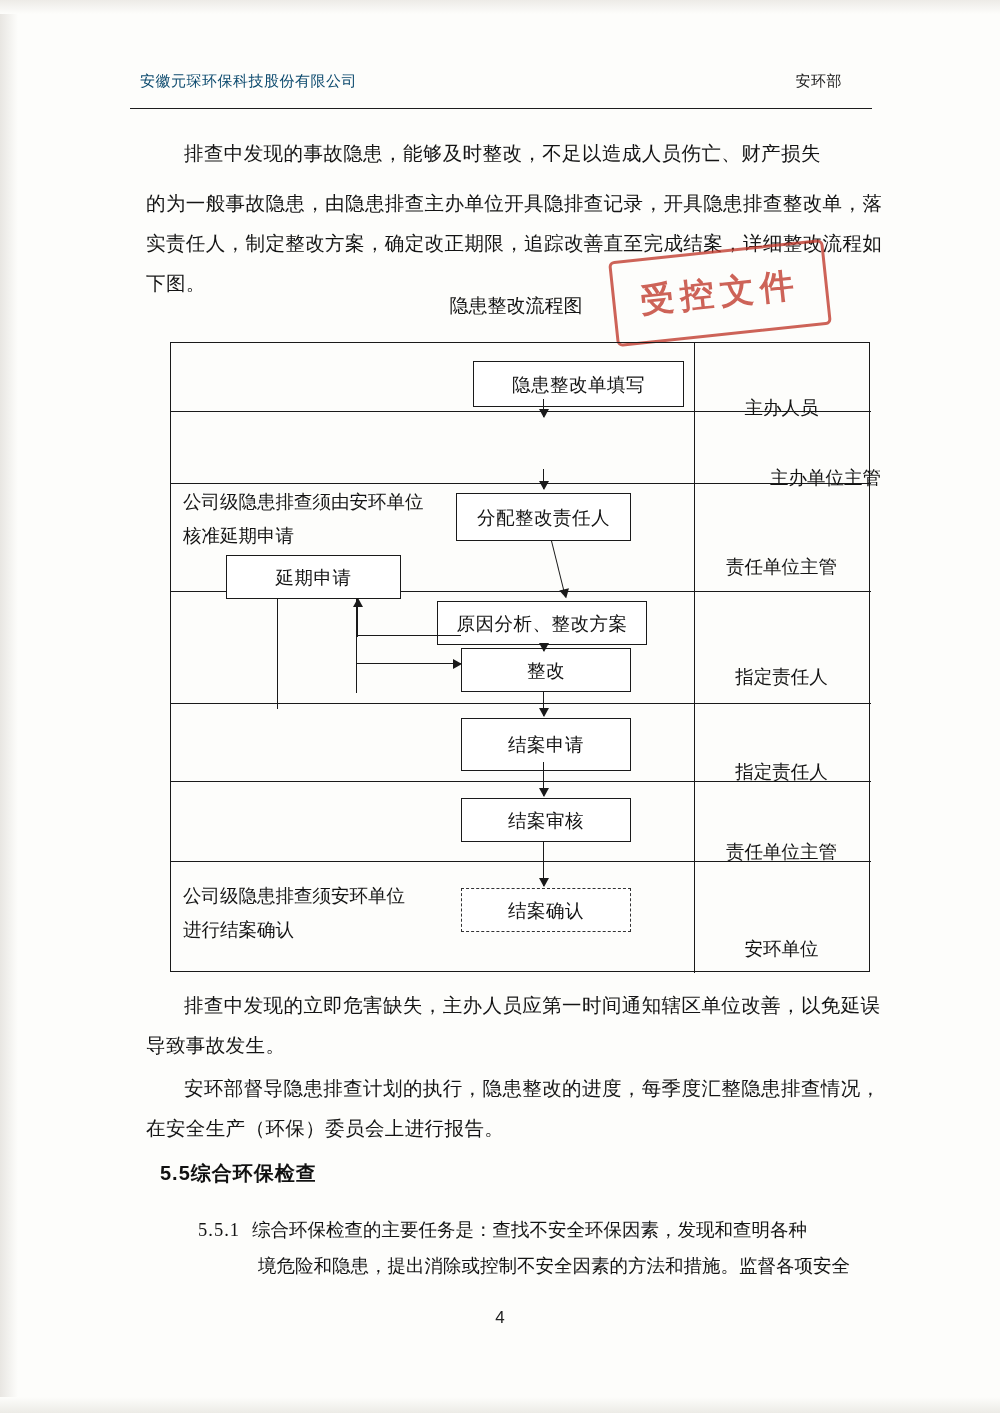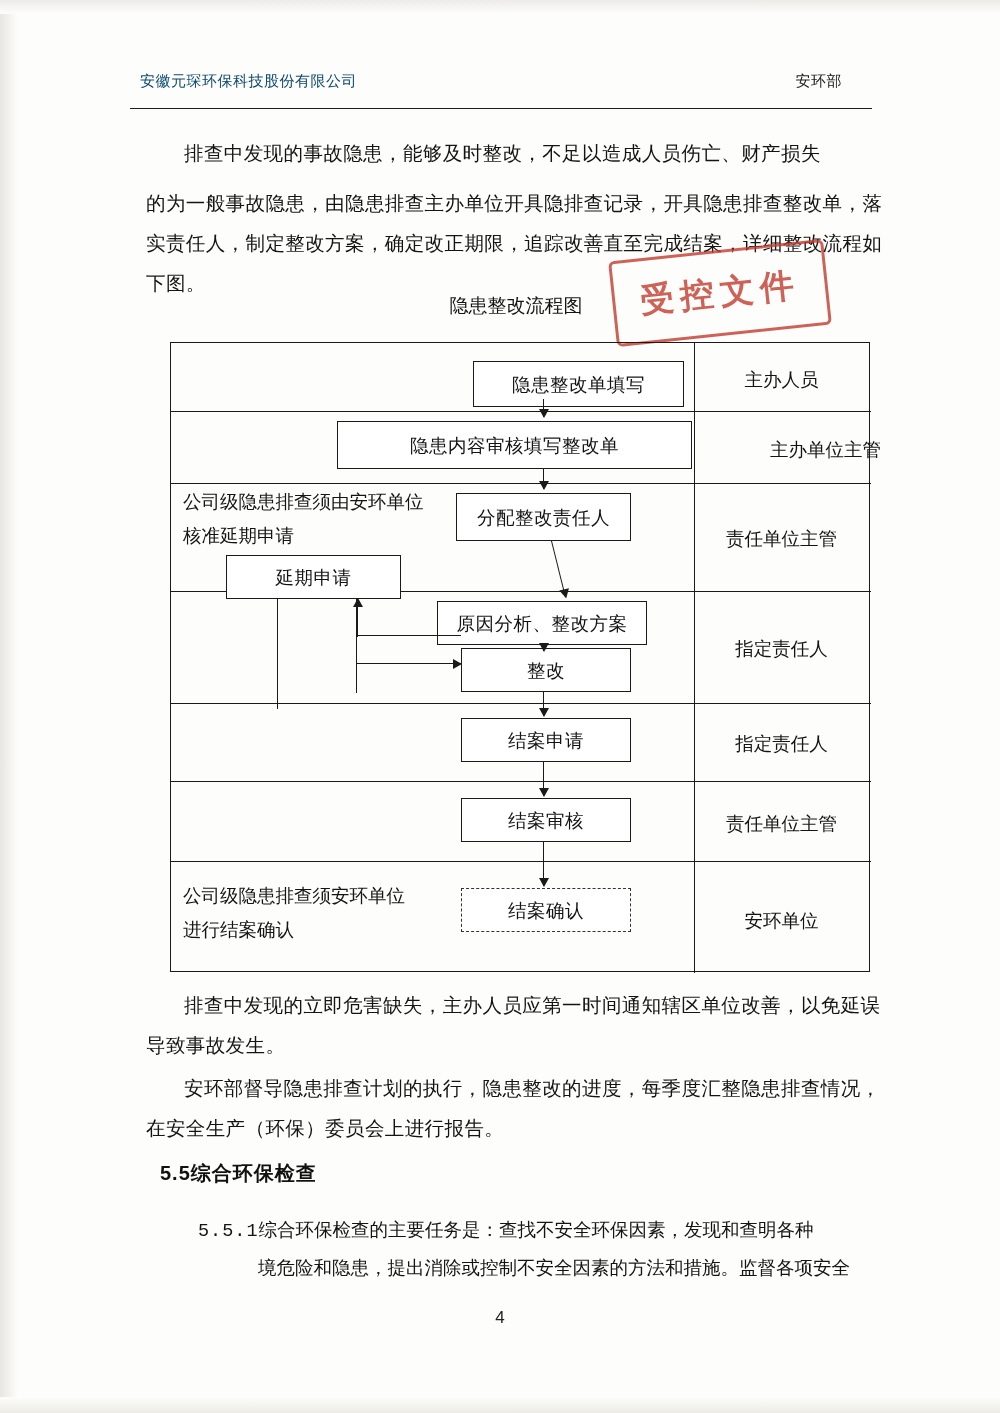--- a/index.html
+++ b/index.html
@@ -92,21 +92,22 @@
   .sec-head .num { }
   .subsec {
     position: absolute;
     left: 198px; top: 1212px;
     width: 688px;
     font-size: 18.5px;
     line-height: 36px;
     color: #141414;
   }
   .subsec .snum {
-    font-family: Liberation Mono, monospace;
+    font-family: Liberation Serif, serif;
+    margin-right: 12px;
     letter-spacing: 1px;
   }
   .subsec .line2 { display: block; padding-left: 60px; }
 
   .page-num {
     position: absolute;
     left: 0; top: 1308px;
     width: 1000px;
     text-align: center;
     font-size: 17px;
@@ -152,20 +153,21 @@
     width: 0; height: 630px;
     border-left: 1.4px solid #1a1a1a;
   }
   .role {
     position: absolute;
     left: 523px;
     width: 175px;
     text-align: center;
     font-size: 18.5px;
     color: #141414;
+    margin-top: 28px;
   }
   .node {
     position: absolute;
     border: 1.6px solid #1a1a1a;
     background: #fff;
     font-size: 18.5px;
     color: #131313;
     display: flex;
     align-items: center;
     justify-content: center;
@@ -254,26 +256,25 @@
 
     <div class="role" style="top:24px;">主办人员</div>
     <div class="role" style="top:94px;padding-left:44px;">主办单位主管</div>
     <div class="role" style="top:183px;">责任单位主管</div>
     <div class="role" style="top:293px;">指定责任人</div>
     <div class="role" style="top:388px;">指定责任人</div>
     <div class="role" style="top:468px;">责任单位主管</div>
     <div class="role" style="top:565px;">安环单位</div>
 
     <div class="node" style="left:302px; top:10px;  width:211px; height:46px;margin-top:8px;">隐患整改单填写</div>
-    <div class="node" style="left:166px; top:78px;  width:355px; height:48px;">隐患内容审核填写整改单</div>
     <div class="node" style="left:285px; top:150px; width:175px; height:48px;">分配整改责任人</div>
     <div class="node" style="left:55px;  top:212px; width:175px; height:44px;">延期申请</div>
     <div class="node" style="left:266px; top:258px; width:210px; height:44px;">原因分析、整改方案</div>
     <div class="node" style="left:290px; top:305px; width:170px; height:44px;">整改</div>
-    <div class="node" style="left:290px; top:375px; width:170px; height:44px;">结案申请</div>
+    <div class="node" style="left:290px; top:375px; width:170px; height:53px;">结案申请</div>
     <div class="node" style="left:290px; top:455px; width:170px; height:44px;">结案审核</div>
     <div class="node dashed" style="left:290px; top:545px; width:170px; height:44px;">结案确认</div>
 
     <div class="note" style="left:12px; top:142px; width:290px;">公司级隐患排查须由安环单位
 核准延期申请</div>
     <div class="note" style="left:12px; top:536px; width:290px;">公司级隐患排查须安环单位
 进行结案确认</div>
 
     <div class="arrow-v arrow-head-down" style="left:372px; top:56px;  height:18px;"></div>
     <div class="arrow-v arrow-head-down" style="left:372px; top:126px; height:20px;"></div>

